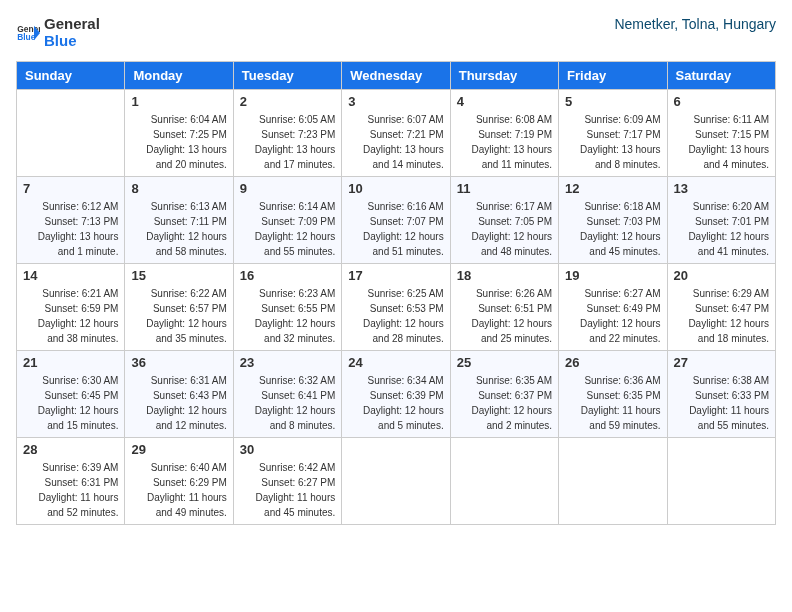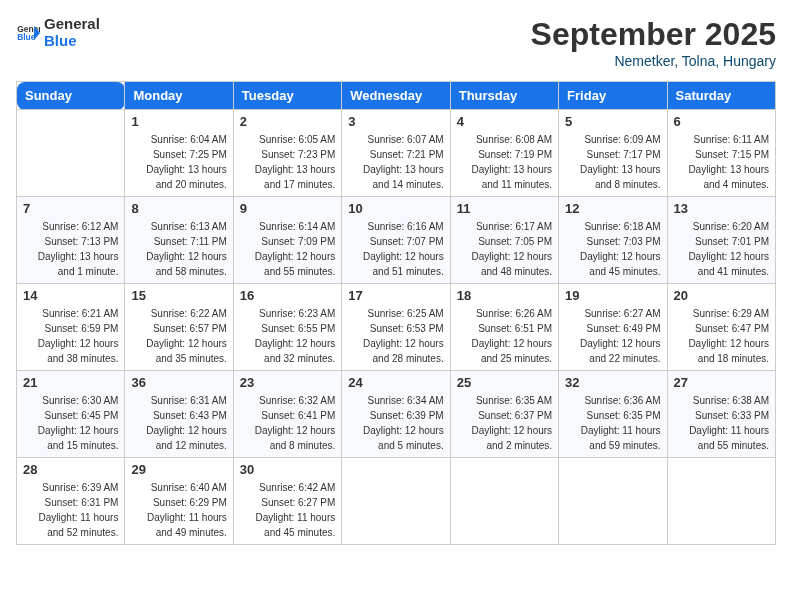--- a/index.html
+++ b/index.html
@@ -73,39 +73,38 @@
     }
     .empty-cell {
       background: #f9f9f9;
     }
     tr:nth-child(even) td {
       background-color: #f7f9ff;
     }
     tr:nth-child(odd) td {
       background-color: #ffffff;
     }
-    th:first-child { border-radius: 8px; }
+    th:first-child { border-radius: 0; }
   </style>
 </head>
 <body>
 
 <div class="header">
   <div class="logo">
     <svg class="logo-icon" viewBox="0 0 40 40" xmlns="http://www.w3.org/2000/svg">
       <text x="2" y="18" font-size="14" font-weight="bold" fill="#333" font-family="Arial">General</text>
       <text x="2" y="32" font-size="14" font-weight="bold" fill="#1a73e8" font-family="Arial">Blue</text>
       <polygon points="30,8 40,20 30,32" fill="#1a73e8"></polygon>
     </svg>
     <div>
       <div style="font-size:15px; font-weight:bold; color:#333; line-height:1.1;">General</div>
       <div style="font-size:15px; font-weight:bold; color:#1a73e8; line-height:1.1;">Blue</div>
     </div>
   </div>
   <div class="title-block">
-    <div class="month-title">September 2025</div>
     <div class="subtitle">Nemetker, Tolna, Hungary</div>
   </div>
 </div>
 
 <table>
   <thead>
     <tr>
     <th>Sunday</th>
         <th>Monday</th>
         <th>Tuesday</th>
@@ -218,21 +217,21 @@
         </td>
         <td>
           <span class="day-num">24</span>
           <div class="day-info">Sunrise: 6:34 AM<br>Sunset: 6:39 PM<br>Daylight: 12 hours and 5 minutes.</div>
         </td>
         <td>
           <span class="day-num">25</span>
           <div class="day-info">Sunrise: 6:35 AM<br>Sunset: 6:37 PM<br>Daylight: 12 hours and 2 minutes.</div>
         </td>
         <td>
-          <span class="day-num">32</span>
+          <span class="day-num">26</span>
           <div class="day-info">Sunrise: 6:36 AM<br>Sunset: 6:35 PM<br>Daylight: 11 hours and 59 minutes.</div>
         </td>
         <td>
           <span class="day-num">27</span>
           <div class="day-info">Sunrise: 6:38 AM<br>Sunset: 6:33 PM<br>Daylight: 11 hours and 55 minutes.</div>
         </td>
       </tr>
       <tr>
         <td>
           <span class="day-num">28</span>

